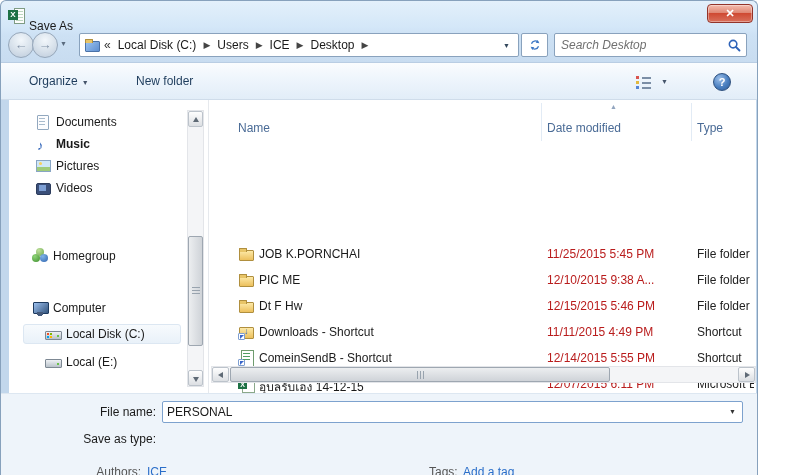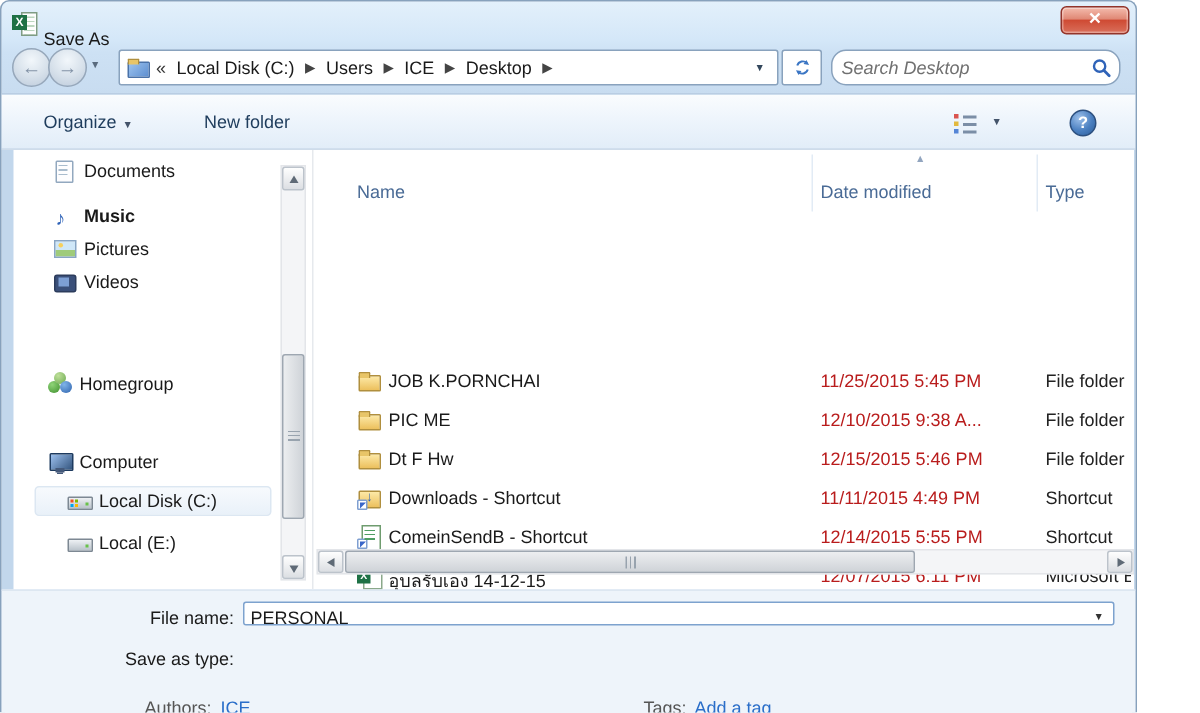--- a/index.html
+++ b/index.html
@@ -46,21 +46,21 @@
 
   .ic-folder-sm { position:relative; width:16px; height:16px; flex:none; }
   .ic-folder-sm::before { content:""; position:absolute; left:1px; top:4px; width:13px; height:9px;
     background:linear-gradient(135deg,#9cc3ef 0%,#5e8fd0 100%); border:1px solid #4a72a8; border-radius:1px; }
   .ic-folder-sm::after { content:""; position:absolute; left:1px; top:2px; width:6px; height:3px;
     background:#e8c568; border:1px solid #b08f3e; border-bottom:none; border-radius:1px 1px 0 0; }
 
   .refresh-btn { position:absolute; left:520px; top:4px; width:27px; height:24px; background:#fff;
     border:1px solid #89a2bd; border-radius:2px; display:flex; align-items:center; justify-content:center; }
   .searchbox { position:absolute; left:553px; top:4px; width:193px; height:24px; background:#fff;
-    border:1px solid #89a2bd; border-radius:10px; }
+    border:1px solid #89a2bd; border-radius:2px; }
   .searchbox input { position:absolute; left:6px; top:2px; width:160px; height:18px; border:none; outline:none;
     font-family:"Liberation Sans", sans-serif; font-size:12px; font-style:italic; color:#666; background:transparent; }
   .searchbox input::placeholder { color:#707070; font-style:italic; }
   .search-ic { position:absolute; right:4px; top:4px; }
 
   
   .toolbar { position:absolute; left:0; top:61px; width:100%; height:38px;
     background:linear-gradient(180deg,#fafcfe 0%,#eef5fc 45%,#e2edf8 100%);
     border-top:1px solid #b9cde3; border-bottom:1px solid #cfdcea; color:#1e3c5c; }
   .tb-item { position:absolute; top:11px; white-space:nowrap; }
@@ -175,21 +175,21 @@
     background:linear-gradient(180deg,#fefefe,#dcdfe3); border:1px solid #bcc3cb; border-radius:2px; }
   .h-thumb { position:absolute; left:18px; top:0; width:380px; height:15px;
     background:linear-gradient(180deg,#eceef0,#cfd3d8); border:1px solid #9ea7b1; border-radius:2px; }
   .h-thumb::after { content:""; position:absolute; left:186px; top:3px; width:8px; height:8px;
     background:repeating-linear-gradient(90deg,#98a3ae 0 1px,transparent 1px 3px); }
 
   
   .bottombar { position:absolute; left:0; top:392px; width:100%; height:83px;
     background:#eef4fa; border-top:1px solid #dde7f1; }
   .fld-label { position:absolute; left:0; width:155px; text-align:right; height:22px; line-height:22px; color:#1a1a1a; }
-  .fname-wrap { position:absolute; left:161px; top:7px; width:581px; height:16px; background:#fff;
+  .fname-wrap { position:absolute; left:161px; top:7px; width:581px; height:22px; background:#fff;
     border:1px solid #7da2ce; border-radius:2px; }
   .fname-wrap input { position:absolute; left:4px; top:2px; width:550px; height:16px; border:none; outline:none;
     font-family:"Liberation Sans", sans-serif; font-size:12px; color:#1a1a1a; background:transparent; }
   .combo { position:absolute; left:161px; top:34px; width:581px; height:22px;
     background:linear-gradient(180deg,#f7f7f7 0%,#ebebeb 50%,#dcdcdc 100%);
     border:1px solid #8e8f8f; border-radius:2px; line-height:20px; padding-left:6px; color:#111; }
   .combo-caret { position:absolute; right:6px; top:0; font-size:9px; color:#333; line-height:20px; }
   .meta-label { position:absolute; color:#555; }
   .meta-link { position:absolute; color:#2a6ec9; }
 </style>
@@ -250,21 +250,21 @@
     <div class="tb-item" style="left:135px;">
       <span>New folder</span>
     </div>
     <div class="views-ic"></div>
     <span class="views-caret" style="font-size:7px;">▼</span>
     <div class="help-btn">?</div>
   </div>
 
   <div class="main">
     <div id="sidebar-items">
-        <div class="side-item lib" style="top: 4px;">
+        <div class="side-item lib" style="top: 12px;">
           <span class="icon ic-documents"></span>
           <span>Documents</span>
         </div>
         <div class="side-item lib" style="top: 34px; font-weight: bold;">
           <span class="icon ic-music"></span>
           <span>Music</span>
         </div>
         <div class="side-item lib" style="top: 56px;">
           <span class="icon ic-pictures"></span>
           <span>Pictures</span>

